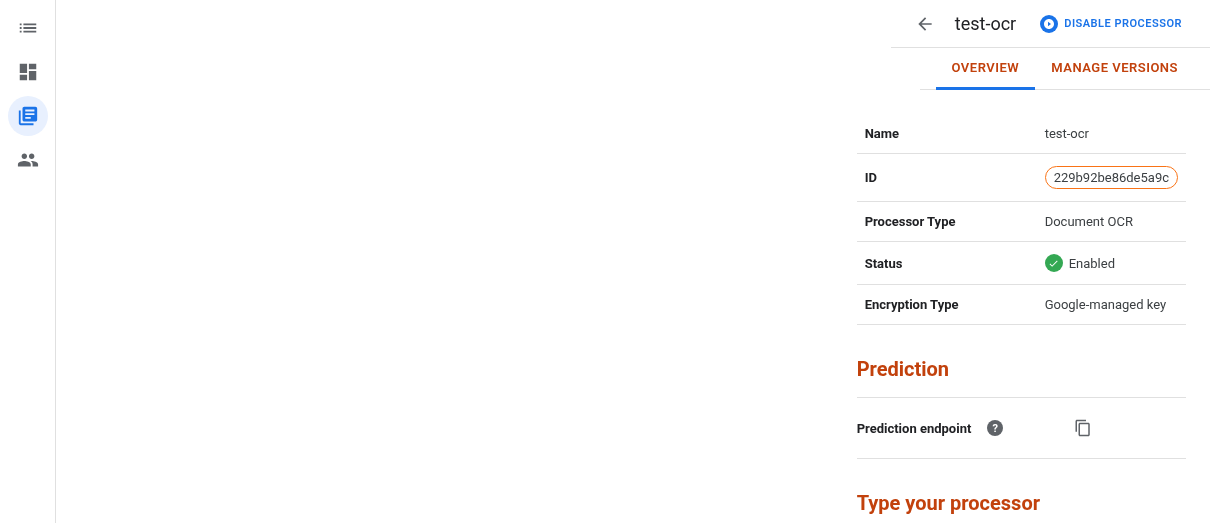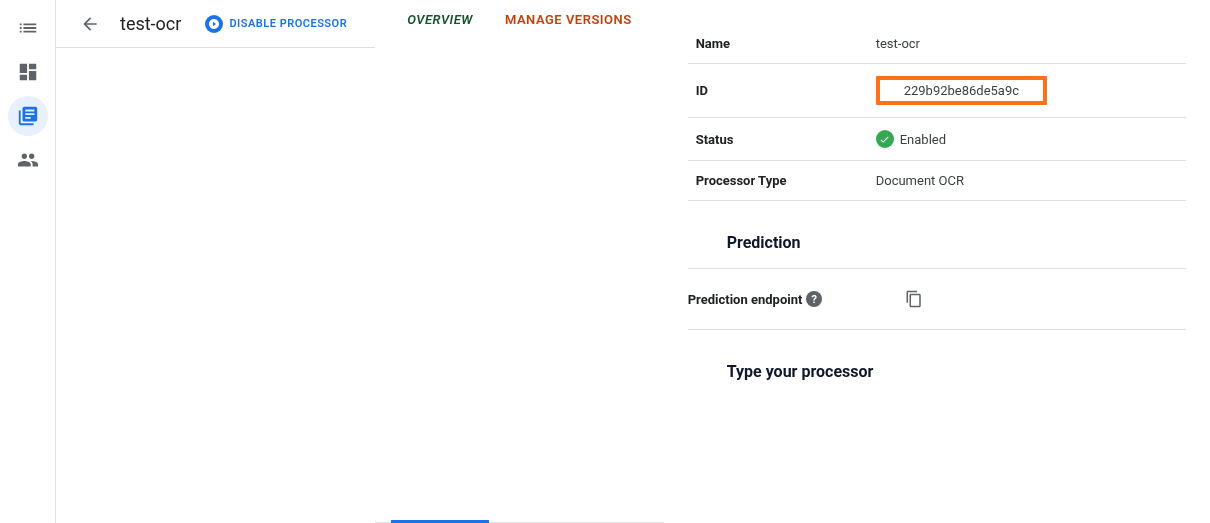--- a/index.html
+++ b/index.html
@@ -27,22 +27,23 @@
       cursor: pointer;
       color: #5f6368;
     }
     .sidebar-icon.active { color: #1a73e8; background: #e8f0fe; }
     .sidebar-icon svg { width: 22px; height: 22px; }
 
     
     .main {
       flex: 1;
       display: flex;
-      flex-direction: row;
+      flex-direction: column;
       overflow: hidden;
+      align-items: flex-end;
     }
 
     
     .top-header {
       height: 48px;
       display: flex;
       align-items: center;
       padding: 0 16px;
       border-bottom: 1px solid #e0e0e0;
       gap: 12px;
@@ -100,23 +101,22 @@
       font-size: 13px;
       font-weight: 600;
       letter-spacing: 0.5px;
       cursor: pointer;
       color: #c2410c;
       border-bottom: 3px solid transparent;
       text-transform: uppercase;
       margin-bottom: -1px;
     }
     .tab.active {
-      color: #14532d;
+      color: #c2410c;
       border-bottom-color: #1a73e8;
-      font-style: italic;
     }
 
     
     .content {
       flex: 1;
       overflow-y: auto;
       padding: 24px 24px 24px 24px;
     }
 
     
@@ -138,24 +138,24 @@
       color: #202124;
       width: 180px;
       font-size: 13px;
     }
     .info-table td:last-child {
       color: #3c4043;
       font-size: 13px;
     }
 
     .id-highlight {
-      border: 4px solid #f97316;
-      padding: 3px 24px;
+      border: 1px solid #f97316;
+      padding: 3px 8px;
       display: inline-block;
-      border-radius: 1px;
+      border-radius: 12px;
       color: #3c4043;
       font-size: 13px;
     }
 
     .status-enabled {
       display: flex;
       align-items: center;
       gap: 6px;
       color: #3c4043;
     }
@@ -166,25 +166,24 @@
       border-radius: 50%;
       display: flex;
       align-items: center;
       justify-content: center;
       flex-shrink: 0;
     }
     .check-icon svg { width: 11px; height: 11px; color: white; }
 
     
     .section-title {
-      font-size: 16px;
+      font-size: 20px;
       font-weight: 700;
-      color: #0f172a;
+      color: #c2410c;
       margin-bottom: 16px;
-      margin-left: 39px;
     }
 
     
     .prediction-section {
       margin-bottom: 32px;
     }
 
     .prediction-row {
       display: flex;
       align-items: center;
@@ -194,21 +193,21 @@
       border-top: 1px solid #e0e0e0;
       max-width: 1100px;
     }
     .prediction-label {
       font-weight: 700;
       font-size: 13px;
       color: #202124;
       white-space: nowrap;
       display: flex;
       align-items: center;
-      gap: 4px;
+      gap: 16px;
       min-width: 200px;
     }
     .help-icon {
       width: 16px;
       height: 16px;
       background: #5f6368;
       border-radius: 50%;
       display: flex;
       align-items: center;
       justify-content: center;
@@ -299,37 +298,41 @@
       <tbody>
         <tr>
           <td>Name</td>
           <td>test-ocr</td>
         </tr>
         <tr>
           <td>ID</td>
           <td>
             <span class="id-highlight">229b92be86de5a9c</span>
           </td>
+        </tr>
+        <tr>
+          <td>Processor Type</td>
+          <td>Document OCR</td>
         </tr>
         <tr>
           <td>Status</td>
           <td>
             <div class="status-enabled">
               <div class="check-icon">
                 <svg viewBox="0 0 24 24" fill="white">
                     <path d="M9 16.17L4.83 12l-1.42 1.41L9 19 21 7l-1.41-1.41z"></path>
                   </svg>
               </div>
               <span>Enabled</span>
             </div>
           </td>
         </tr>
         <tr>
-          <td>Processor Type</td>
-          <td>Document OCR</td>
+          <td>Encryption Type</td>
+          <td>Google-managed key</td>
         </tr>
       </tbody>
     </table>
 
     <div class="prediction-section">
       <div class="section-title">Prediction</div>
       <div class="prediction-row">
         <div class="prediction-label">
           <span>Prediction endpoint</span>
           <div class="help-icon">?</div>

